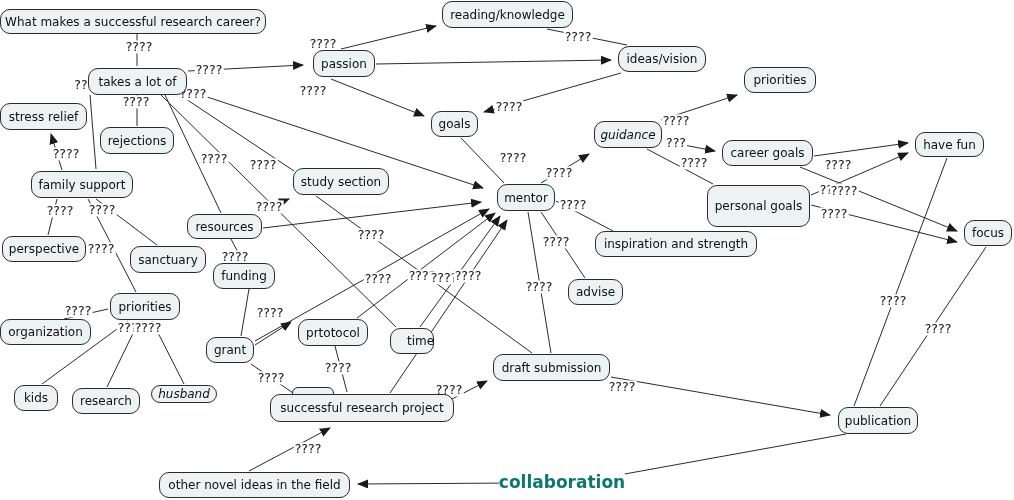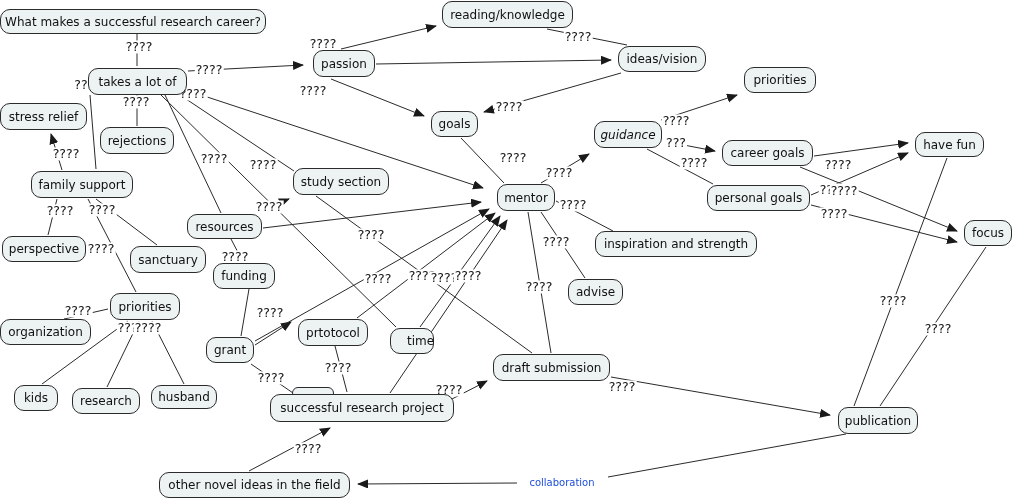--- a/index.html
+++ b/index.html
@@ -16,21 +16,21 @@
     font-size:12px; color:#111; white-space:nowrap; padding:0 3px; cursor:default;
   }
   .node.partial { z-index:2; }
   .edge-label {
     position:absolute; z-index:2; transform:translate(-50%,-50%);
     background:#ffffff; color:#111; font-size:12.5px; line-height:1.05;
     padding:0 1px; white-space:nowrap;
   }
   .link-text {
     position:absolute; z-index:2; transform:translate(-50%,-50%);
-    background:#ffffff; color:#1d4ed8; font-size:10px; white-space:nowrap;
+    background:#ffffff; color:#0f766e; font-size:17px; white-space:nowrap;font-weight:bold;
   }
 </style>
 </head>
 <body>
 
 <div id="canvas">
   <svg id="edge-layer" width="1014" height="500" viewBox="0 0 1014 500" xmlns="http://www.w3.org/2000/svg">
     <defs>
       <marker id="arrowhead" markerUnits="userSpaceOnUse" markerWidth="12" markerHeight="10" refX="10" refY="4.5" orient="auto">
         <path d="M0,0 L11,4.5 L0,9 Z" fill="#1a1a1a"></path>
@@ -145,36 +145,36 @@
       <div class="node" style="left: 88px; top: 68px; width: 99px; height: 27px;">takes a lot of</div>
       <div class="node" style="left: 0px; top: 103px; width: 87px; height: 27px;">stress relief</div>
       <div class="node" style="left: 100px; top: 127px; width: 74px; height: 27px;">rejections</div>
       <div class="node" style="left: 313px; top: 50px; width: 62px; height: 27px;">passion</div>
       <div class="node" style="left: 442px; top: 1px; width: 131px; height: 27px;">reading/knowledge</div>
       <div class="node" style="left: 618px; top: 46px; width: 88px; height: 26px; border-radius: 11px;">ideas/vision</div>
       <div class="node" style="left: 431px; top: 111px; width: 47px; height: 26px;">goals</div>
       <div class="node" style="left: 594px; top: 121px; width: 68px; height: 27px; font-style: italic;">guidance</div>
       <div class="node" style="left: 744px; top: 67px; width: 72px; height: 26px;">priorities</div>
       <div class="node" style="left: 722px; top: 140px; width: 91px; height: 26px;">career goals</div>
-      <div class="node" style="left: 707px; top: 185px; width: 103px; height: 26px;">personal goals</div>
+      <div class="node" style="left: 707px; top: 185px; width: 103px; height: 42px;">personal goals</div>
       <div class="node" style="left: 915px; top: 132px; width: 69px; height: 25px;">have fun</div>
       <div class="node" style="left: 964px; top: 220px; width: 48px; height: 26px;">focus</div>
       <div class="node" style="left: 497px; top: 184px; width: 58px; height: 27px;">mentor</div>
       <div class="node" style="left: 595px; top: 231px; width: 162px; height: 26px;">inspiration and strength</div>
       <div class="node" style="left: 568px; top: 279px; width: 55px; height: 26px;">advise</div>
       <div class="node" style="left: 31px; top: 171px; width: 102px; height: 27px;">family support</div>
       <div class="node" style="left: 2px; top: 236px; width: 84px; height: 26px;">perspective</div>
       <div class="node" style="left: 130px; top: 246px; width: 76px; height: 27px;">sanctuary</div>
       <div class="node" style="left: 187px; top: 214px; width: 75px; height: 25px;">resources</div>
       <div class="node" style="left: 213px; top: 263px; width: 62px; height: 26px;">funding</div>
       <div class="node" style="left: 110px; top: 293px; width: 70px; height: 27px;">priorities</div>
       <div class="node" style="left: 0px; top: 319px; width: 91px; height: 26px;">organization</div>
       <div class="node" style="left: 14px; top: 385px; width: 44px; height: 26px;">kids</div>
       <div class="node" style="left: 72px; top: 388px; width: 68px; height: 26px;">research</div>
-      <div class="node" style="left: 151px; top: 385px; width: 66px; height: 24px;">husband</div>
+      <div class="node" style="left: 151px; top: 385px; width: 66px; height: 18px; font-style: italic;">husband</div>
       <div class="node" style="left: 206px; top: 337px; width: 48px; height: 26px;">grant</div>
       <div class="node" style="left: 293px; top: 168px; width: 96px; height: 27px;">study section</div>
       <div class="node" style="left: 298px; top: 319px; width: 70px; height: 27px;">prtotocol</div>
       <div class="node" style="left: 390px; top: 328px; width: 44px; height: 26px; padding-left: 20px;">time</div>
       <div class="node" style="left: 493px; top: 354px; width: 117px; height: 27px;">draft submission</div>
       <div class="node" style="left: 270px; top: 394px; width: 184px; height: 28px;">successful research project</div>
       <div class="node" style="left: 159px; top: 472px; width: 191px; height: 26px;">other novel ideas in the field</div>
       <div class="node" style="left: 838px; top: 407px; width: 80px; height: 27px;">publication</div>
     </div>
 </div>

